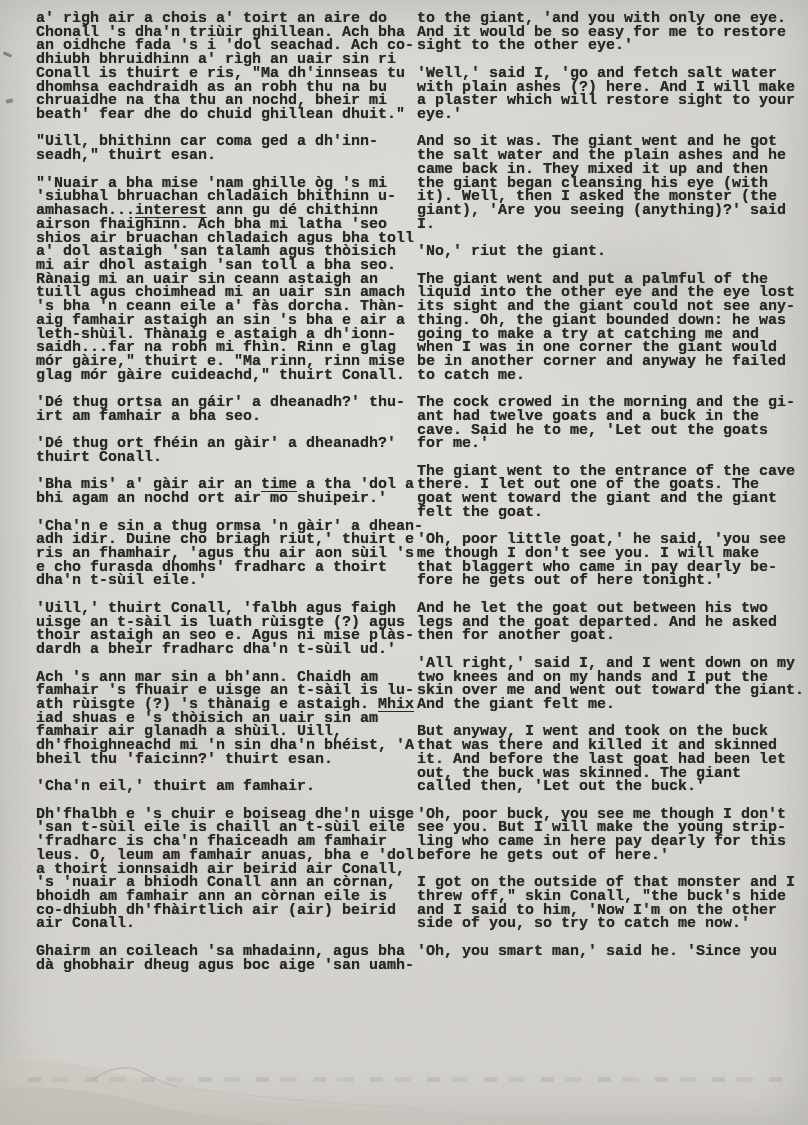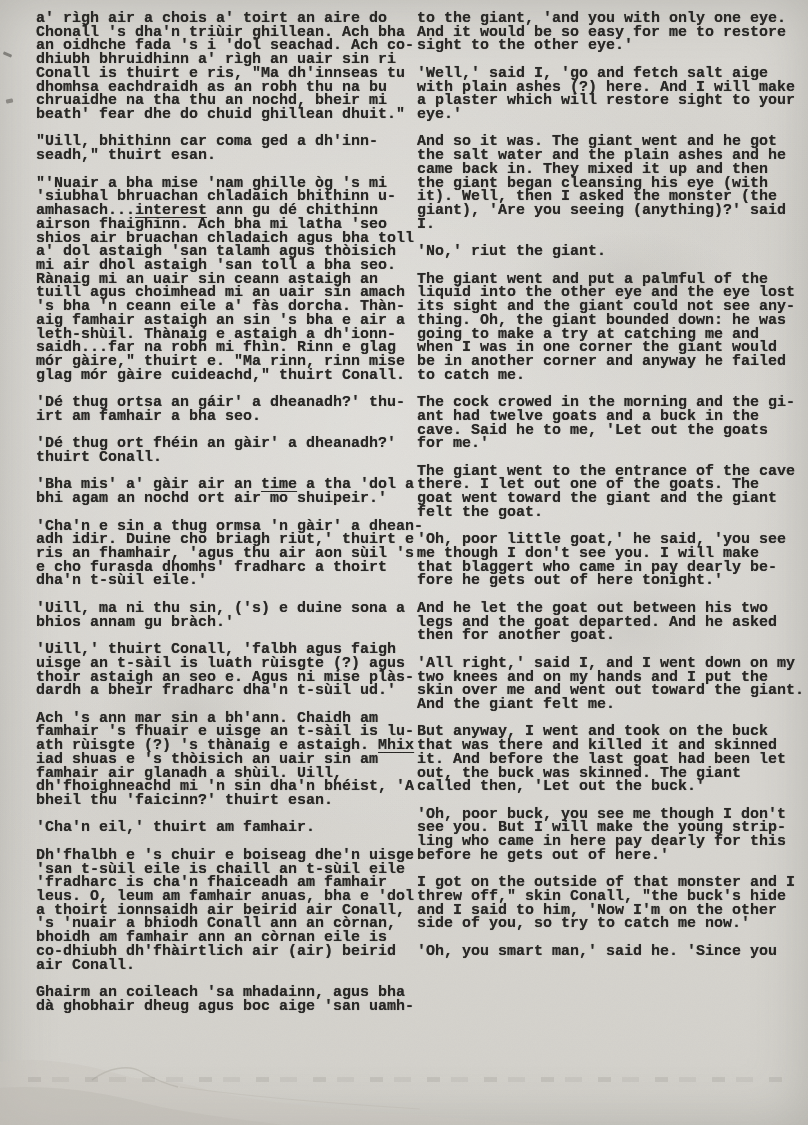--- a/index.html
+++ b/index.html
@@ -109,22 +109,21 @@
 leth-shùil. Thànaig e astaigh a dh'ionn-
 saidh...far na robh mi fhìn. Rinn e glag
 mór gàire," thuirt e. "Ma rinn, rinn mise
 glag mór gàire cuideachd," thuirt Conall.</div><div class="para">'Dé thug ortsa an gáir' a dheanadh?' thu-
 irt am famhair a bha seo.</div><div class="para">'Dé thug ort fhéin an gàir' a dheanadh?'
 thuirt Conall.</div><div class="para">'Bha mis' a' gàir air an <span class="u">time</span> a tha 'dol a
 bhi agam an nochd ort air mo shuipeir.'</div><div class="para">'Cha'n e sin a thug ormsa 'n gàir' a dhean-
 adh idir. Duine cho briagh riut,' thuirt e
 ris an fhamhair, 'agus thu air aon sùil 's
 e cho furasda dhomhs' fradharc a thoirt
-dha'n t-sùil eile.'</div><div class="para">'Uill, ma ni thu sin, ('s) e duine sona a
-bhios annam gu bràch.'</div><div class="para">'Uill,' thuirt Conall, 'falbh agus faigh
+dha'n t-sùil eile.'</div><div class="para">'Uill,' thuirt Conall, 'falbh agus faigh
 uisge an t-sàil is luath rùisgte (?) agus
 thoir astaigh an seo e. Agus ni mise plàs-
 dardh a bheir fradharc dha'n t-sùil ud.'</div><div class="para">Ach 's ann mar sin a bh'ann. Chaidh am
 famhair 's fhuair e uisge an t-sàil is lu-
 ath rùisgte (?) 's thànaig e astaigh. <span class="u">Mhix</span>
 iad shuas e 's thòisich an uair sin am
 famhair air glanadh a shùil. Uill,
 dh'fhoighneachd mi 'n sin dha'n bhéist, 'A
 bheil thu 'faicinn?' thuirt esan.</div><div class="para">'Cha'n eil,' thuirt am famhair.</div><div class="para">Dh'fhalbh e 's chuir e boiseag dhe'n uisge
 'san t-sùil eile is chaill an t-sùil eile
@@ -132,21 +131,21 @@
 leus. O, leum am famhair anuas, bha e 'dol
 a thoirt ionnsaidh air beirid air Conall,
 's 'nuair a bhiodh Conall ann an còrnan,
 bhoidh am famhair ann an còrnan eile is
 co-dhiubh dh'fhàirtlich air (air) beirid
 air Conall.</div><div class="para">Ghairm an coileach 'sa mhadainn, agus bha
 dà ghobhair dheug agus boc aige 'san uamh-</div></div>
 
   <div class="col col-right"><div class="para">to the giant, 'and you with only one eye.
 And it would be so easy for me to restore
-sight to the other eye.'</div><div class="para">'Well,' said I, 'go and fetch salt aige
+sight to the other eye.'</div><div class="para">'Well,' said I, 'go and fetch salt water
 with plain ashes (?) here. And I will make
 a plaster which will restore sight to your
 eye.'</div><div class="para">And so it was. The giant went and he got
 the salt water and the plain ashes and he
 came back in. They mixed it up and then
 the giant began cleansing his eye (with
 it). Well, then I asked the monster (the
 giant), 'Are you seeing (anything)?' said
 I.</div><div class="para">'No,' riut the giant.</div><div class="para">The giant went and put a palmful of the
 liquid into the other eye and the eye lost

